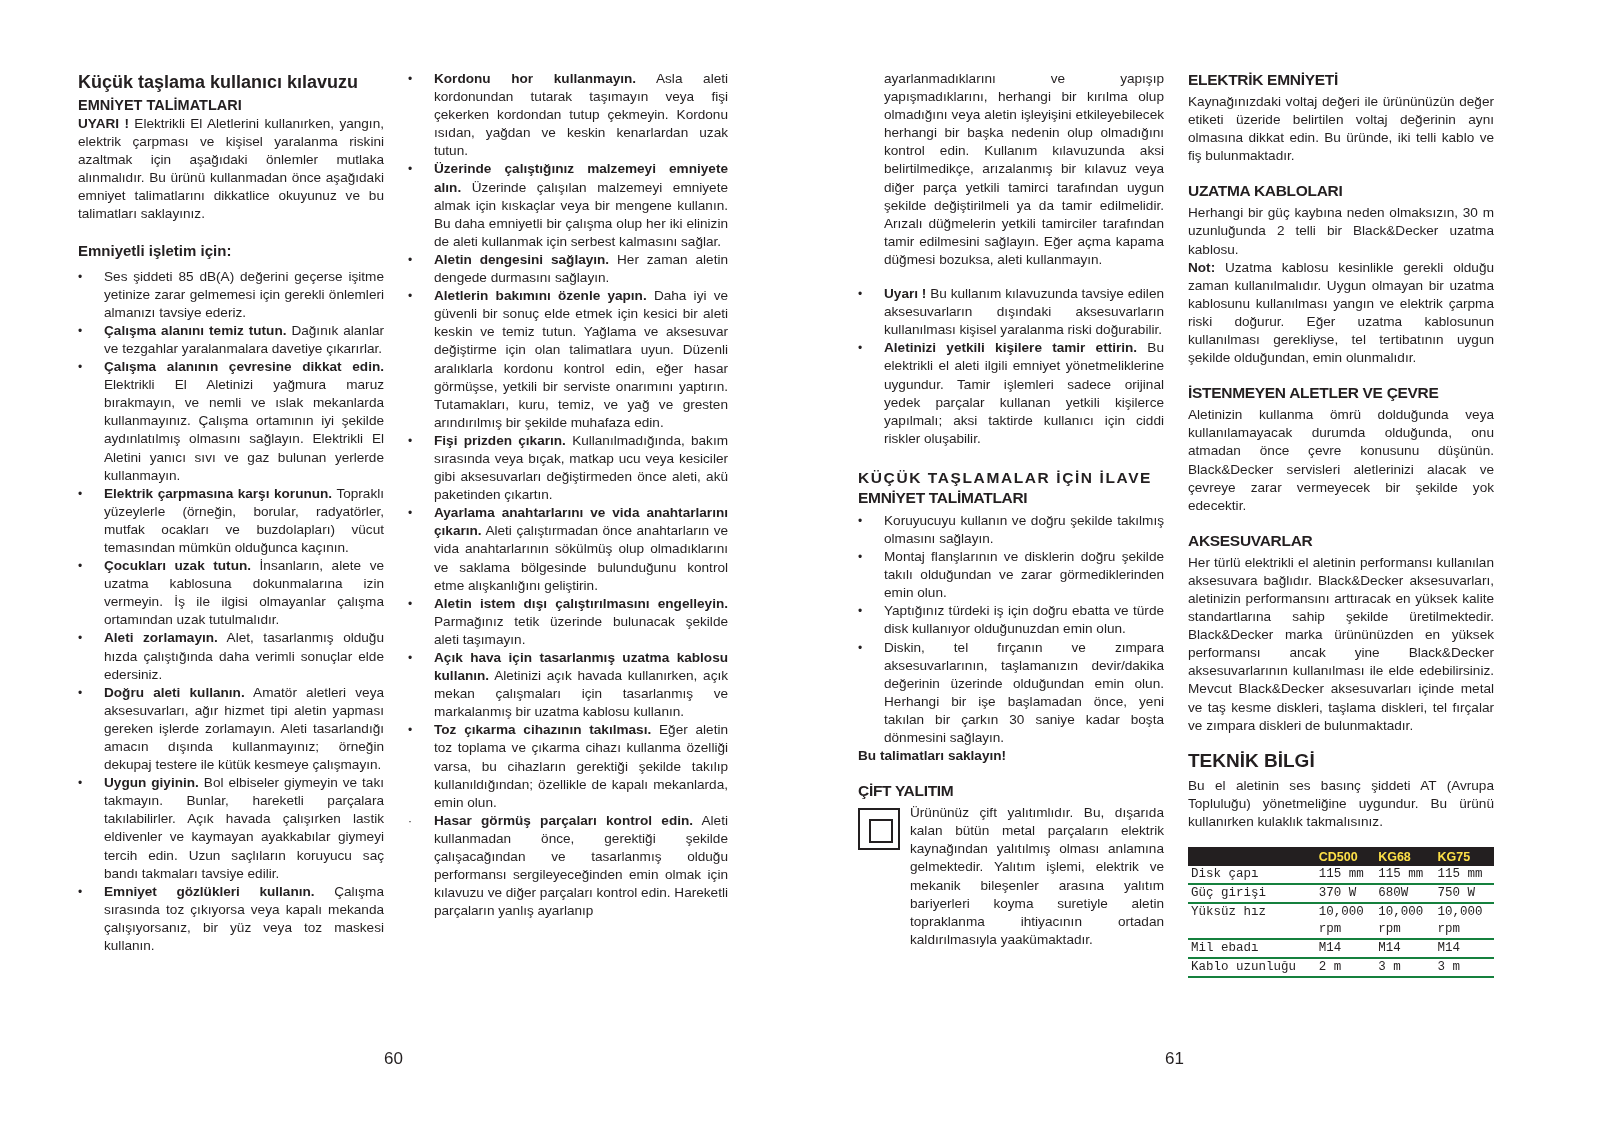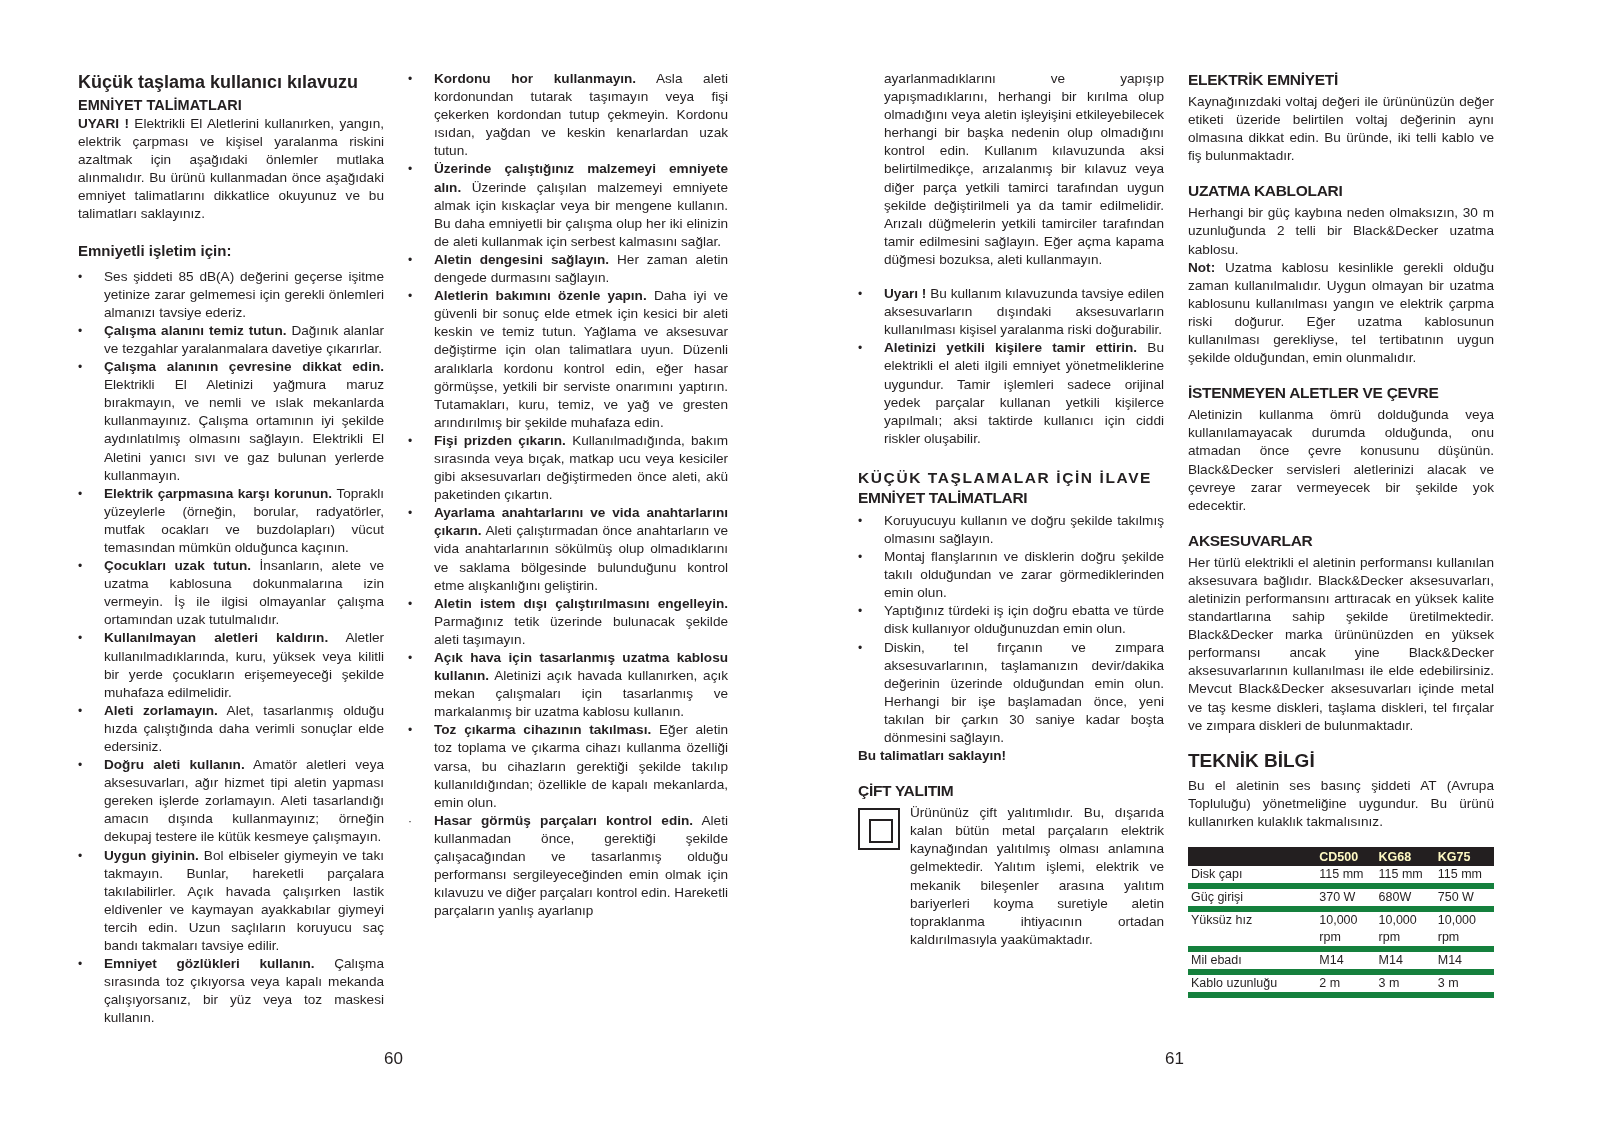--- a/index.html
+++ b/index.html
@@ -23,42 +23,41 @@
   ul { list-style: none; margin: 6px 0 0; }
   li { position: relative; padding-left: 26px; }
   li::before { content: "\2022"; position: absolute; left: 0; top: 0; font-size: 12px; }
   li.dotless::before { content: "\00B7"; }
   .cont { padding-left: 26px; }
   .bold-line { font-weight: bold; }
   .ins-wrap { position: relative; padding-left: 52px; margin-top: 2px; }
   .ins-icon { position: absolute; left: 0; top: 4px; width: 42px; height: 42px; border: 2px solid #231f20; }
   .ins-icon::after { content: ""; position: absolute; left: 9px; top: 9px; width: 20px; height: 20px; border: 2px solid #231f20; }
   table { width: 100%; border-collapse: collapse; margin-top: 16px; font-size: 12.5px; line-height: 17px; text-align: left; }
-  thead th { background: #231f20; color: #fef9c3; font-weight: bold; padding: 1px 3px 0; height: 19px; }
-  tbody td { padding: 0 3px; border-bottom: 6px solid #15803d; vertical-align: top; }
+  thead th { background: #231f20; color: #fde047; font-weight: bold; padding: 1px 3px 0; height: 19px; }
+  tbody td { padding: 0 3px; border-bottom: 2px solid #15803d; vertical-align: top; font-family: Liberation Mono, monospace; }
   td.c0 { width: 132px; }
   .pagenum { position: absolute; top: 1049px; font-size: 17px; }
   #pn60 { left: 384px; }
   #pn61 { left: 1165px; }
 </style>
 </head>
 <body>
 
 <div class="col" id="c1">
   <div class="h-title">Küçük taşlama kullanıcı kılavuzu</div>
   <div class="h-sub">EMNİYET TALİMATLARI</div>
   <p><b>UYARI !</b><span> Elektrikli El Aletlerini kullanırken, yangın, elektrik çarpması ve kişisel yaralanma riskini azaltmak için aşağıdaki önlemler mutlaka alınmalıdır. Bu ürünü kullanmadan önce aşağıdaki emniyet talimatlarını dikkatlice okuyunuz ve bu talimatları saklayınız.</span></p>
   <div class="h-sec">Emniyetli işletim için:</div>
   <ul>
     <li><span>Ses şiddeti 85 dB(A) değerini geçerse işitme yetinize zarar gelmemesi için gerekli önlemleri almanızı tavsiye ederiz.</span></li>
     <li><b>Çalışma alanını temiz tutun.</b><span> Dağınık alanlar ve tezgahlar yaralanmalara davetiye çıkarırlar.</span></li>
     <li><b>Çalışma alanının çevresine dikkat edin.</b><span> Elektrikli El Aletinizi yağmura maruz bırakmayın, ve nemli ve ıslak mekanlarda kullanmayınız. Çalışma ortamının iyi şekilde aydınlatılmış olmasını sağlayın. Elektrikli El Aletini yanıcı sıvı ve gaz bulunan yerlerde kullanmayın.</span></li>
     <li><b>Elektrik çarpmasına karşı korunun.</b><span> Topraklı yüzeylerle (örneğin, borular, radyatörler, mutfak ocakları ve buzdolapları) vücut temasından mümkün olduğunca kaçının.</span></li>
     <li><b>Çocukları uzak tutun.</b><span> İnsanların, alete ve uzatma kablosuna dokunmalarına izin vermeyin. İş ile ilgisi olmayanlar çalışma ortamından uzak tutulmalıdır.</span></li>
-    <li><b>Kullanılmayan aletleri kaldırın.</b><span> Aletler kullanılmadıklarında, kuru, yüksek veya kilitli bir yerde çocukların erişemeyeceği şekilde muhafaza edilmelidir.</span></li>
     <li><b>Aleti zorlamayın.</b><span> Alet, tasarlanmış olduğu hızda çalıştığında daha verimli sonuçlar elde edersiniz.</span></li>
     <li><b>Doğru aleti kullanın.</b><span> Amatör aletleri veya aksesuvarları, ağır hizmet tipi aletin yapması gereken işlerde zorlamayın. Aleti tasarlandığı amacın dışında kullanmayınız; örneğin dekupaj testere ile kütük kesmeye çalışmayın.</span></li>
     <li><b>Uygun giyinin.</b><span> Bol elbiseler giymeyin ve takı takmayın. Bunlar, hareketli parçalara takılabilirler. Açık havada çalışırken lastik eldivenler ve kaymayan ayakkabılar giymeyi tercih edin. Uzun saçlıların koruyucu saç bandı takmaları tavsiye edilir.</span></li>
     <li><b>Emniyet gözlükleri kullanın.</b><span> Çalışma sırasında toz çıkıyorsa veya kapalı mekanda çalışıyorsanız, bir yüz veya toz maskesi kullanın.</span></li>
   </ul>
 </div>
 
 <div class="col" id="c2">
   <ul style="margin-top:0">
     <li><b>Kordonu hor kullanmayın.</b><span> Asla aleti kordonundan tutarak taşımayın veya fişi çekerken kordondan tutup çekmeyin. Kordonu ısıdan, yağdan ve keskin kenarlardan uzak tutun.</span></li>

